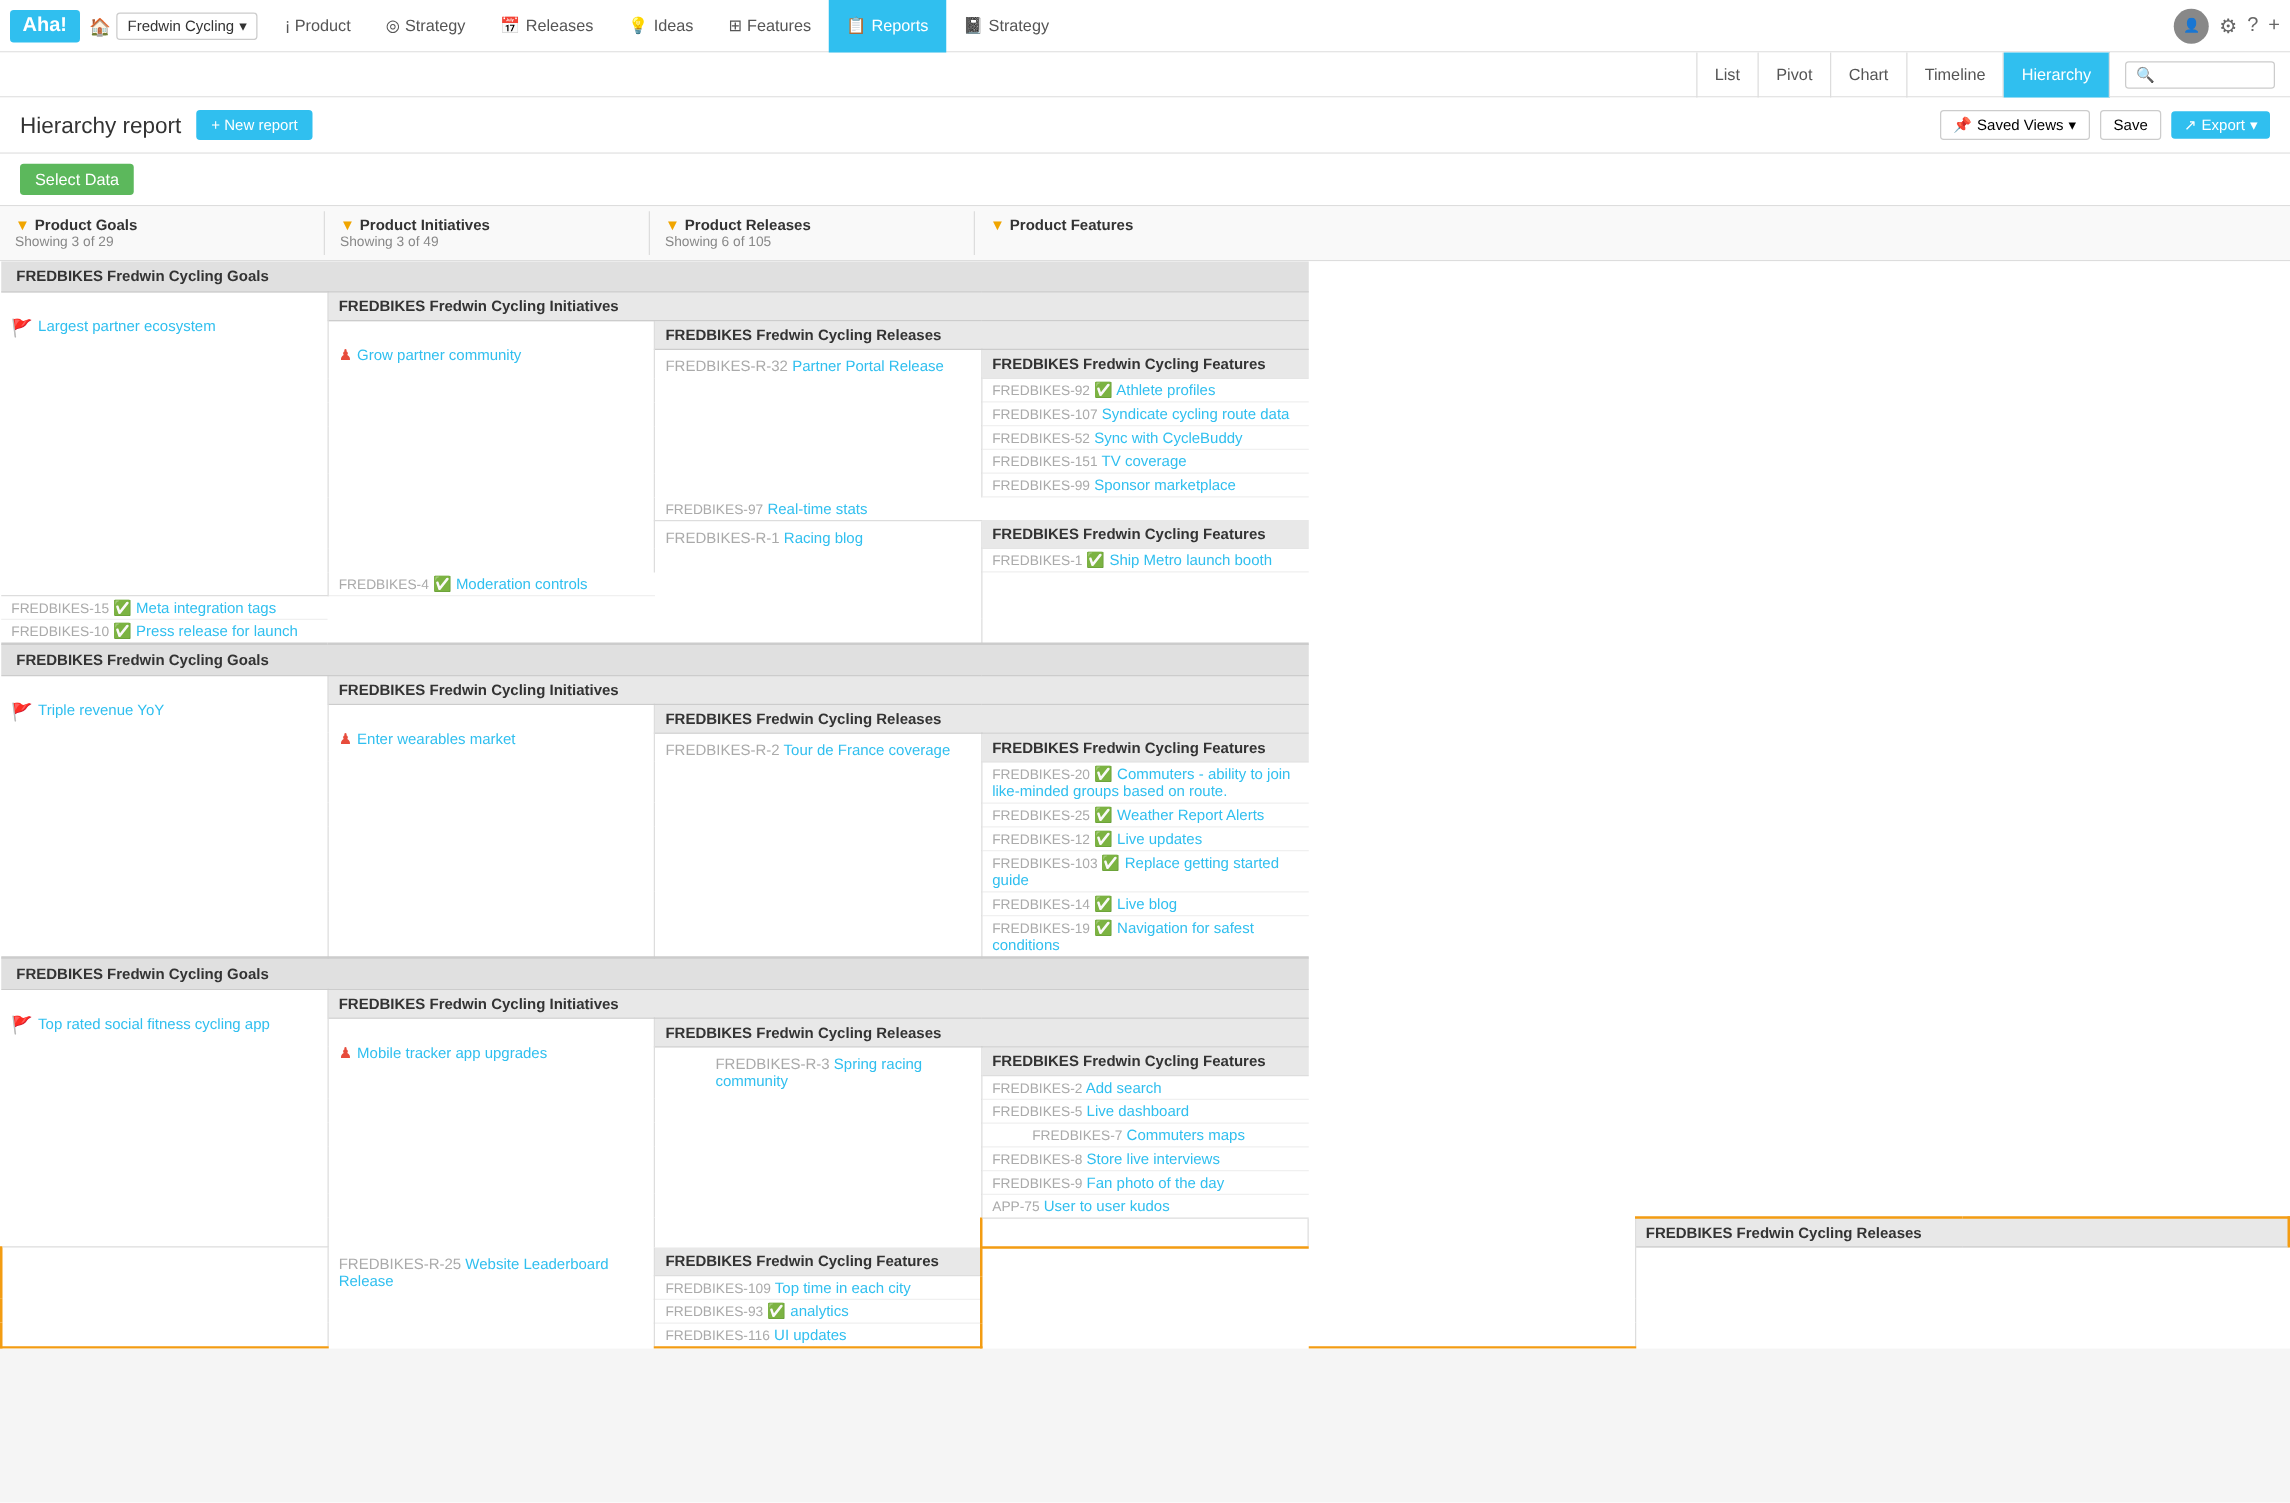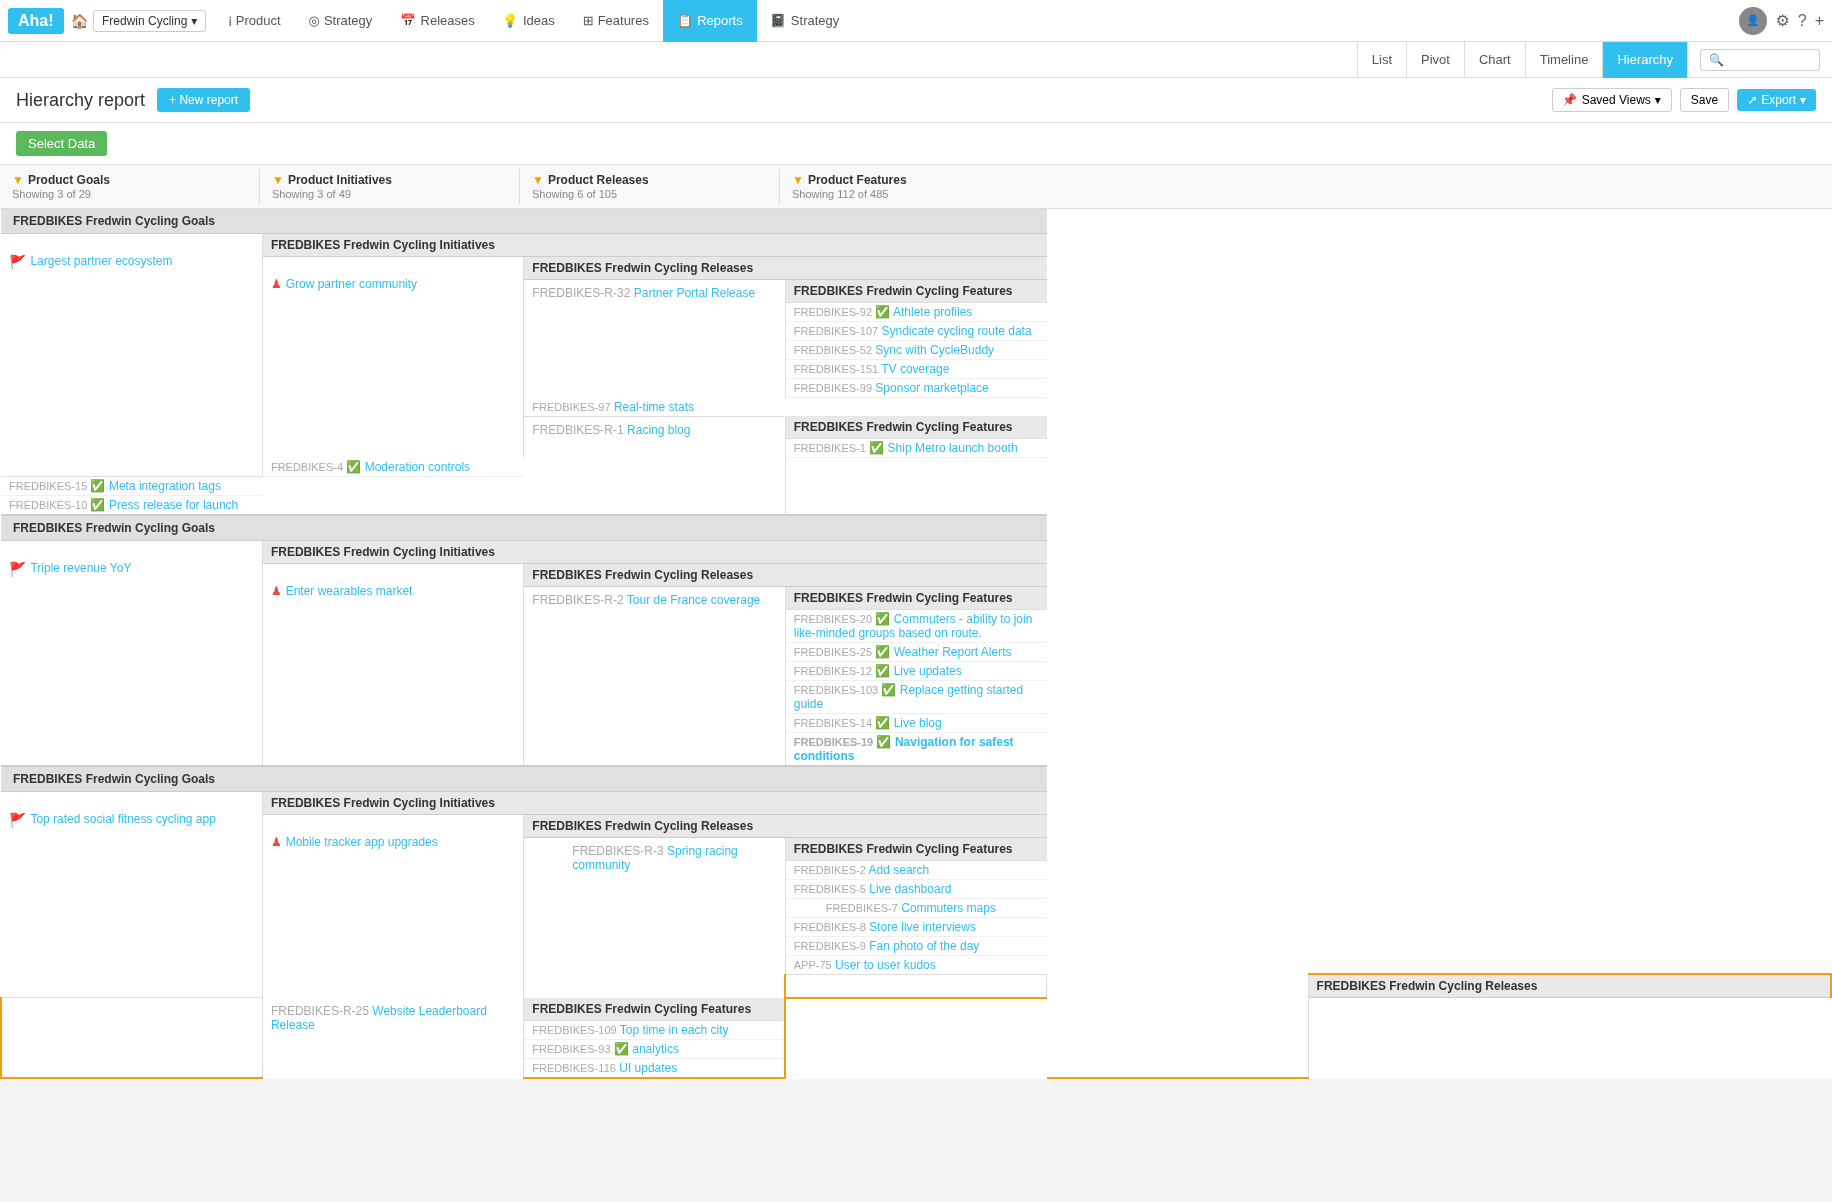--- a/index.html
+++ b/index.html
@@ -289,21 +289,20 @@
       <span style="color:#f0a500;">▼</span>
       <span>Product Releases</span>
     </div>
     <div class="col-header-sub">Showing 6 of 105</div>
   </div>
   <div style="padding:4px 12px;">
     <div class="col-header-title">
       <span style="color:#f0a500;">▼</span>
       <span>Product Features</span>
     </div>
-    <div class="col-header-sub">Showing 112 of 485</div>
   </div>
 </div>
 
 <div class="main-content">
   <table style="width:100%; border-collapse:collapse; table-layout:fixed;">
 
     <tbody>
         <tr>
       <td colspan="4" style="background:#e0e0e0; font-weight:bold; padding:5px 12px; border-bottom:1px solid #ccc; font-size:12px;">
         FREDBIKES Fredwin Cycling Goals
@@ -493,21 +492,21 @@
       </td>
     </tr>
     <tr>
       <td style="border-bottom:1px solid #f0f0f0; padding:2px 8px;">
         <span style="color:#aaa; font-size:11px;">FREDBIKES-14</span>
         <span style="color:#5cb85c;">✅</span>
         <a class="feature-link">Live blog</a>
       </td>
     </tr>
     <tr>
-      <td style="border-bottom:1px solid #ddd; padding:2px 8px;font-weight:bold;">
+      <td style="border-bottom:1px solid #ddd; padding:2px 8px;">
         <span style="color:#aaa; font-size:11px;">FREDBIKES-19</span>
         <span style="color:#5cb85c;">✅</span>
         <a class="feature-link">Navigation for safest conditions</a>
       </td>
     </tr>
 
     <tr>
       <td colspan="4" style="background:#e0e0e0; font-weight:bold; padding:5px 12px; border-bottom:1px solid #ccc; border-top:2px solid #ccc; font-size:12px;">
         FREDBIKES Fredwin Cycling Goals
       </td>

